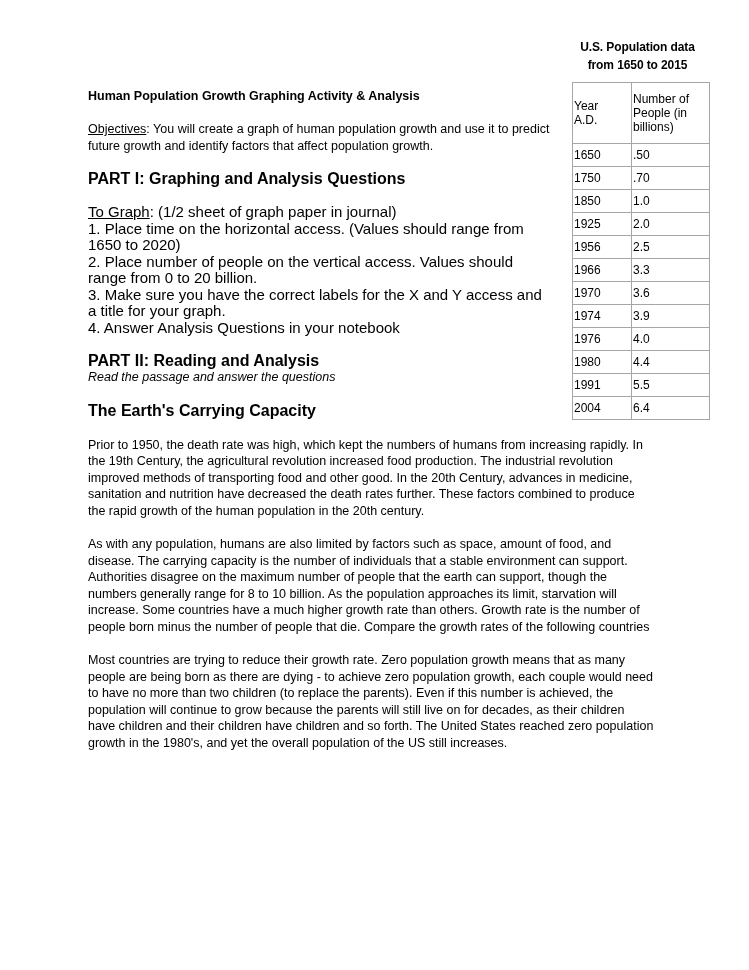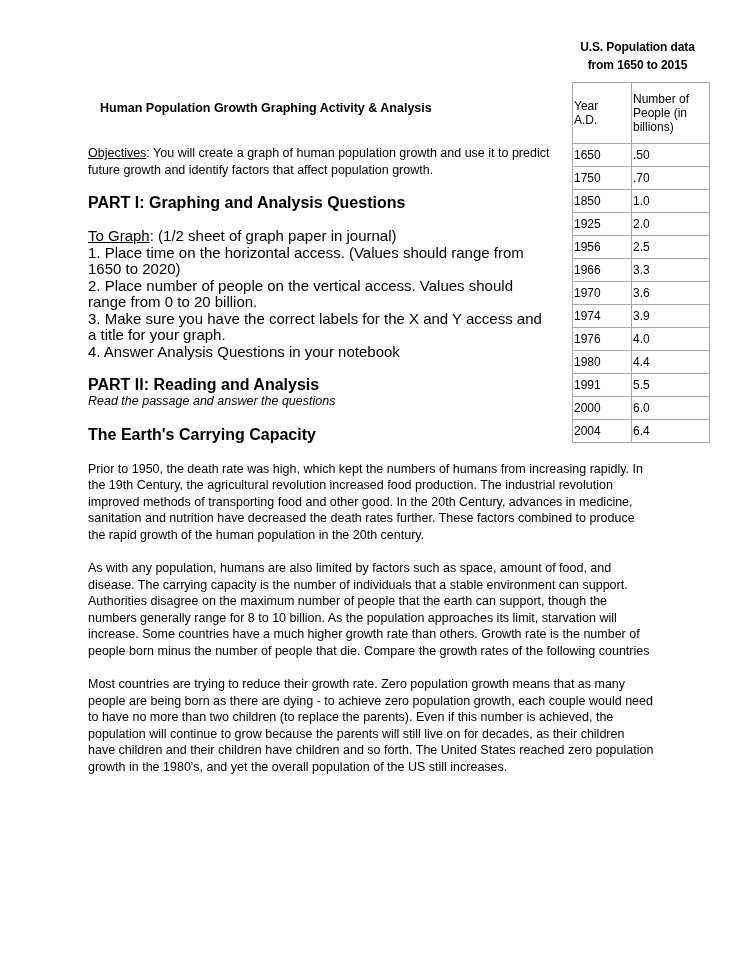--- a/index.html
+++ b/index.html
@@ -82,21 +82,21 @@
   .narrow {
     width: 466px;
   }
   .wide {
     width: 566px;
   }
 
   h1.doc-heading {
     font-size: 12.5px;
     font-weight: bold;
-    margin: 12px;
+    margin: 0;
     line-height: 16px;
   }
 
   .para {
     font-size: 12.5px;
     line-height: 16.5px;
     margin: 0;
   }
 
   .u { text-decoration: underline; }
@@ -181,24 +181,20 @@
           </tr>
           <tr>
             <td class="col-year">1980</td>
             <td class="col-people">4.4</td>
           </tr>
           <tr>
             <td class="col-year">1991</td>
             <td class="col-people">5.5</td>
           </tr>
           <tr>
-            <td class="col-year">2000</td>
-            <td class="col-people">6.0</td>
-          </tr>
-          <tr>
             <td class="col-year">2004</td>
             <td class="col-people">6.4</td>
           </tr>
         </tbody>
     </table>
   </div>
 
   <div class="content">
 
     <h1 class="doc-heading narrow">Human Population Growth Graphing Activity &amp; Analysis</h1>

